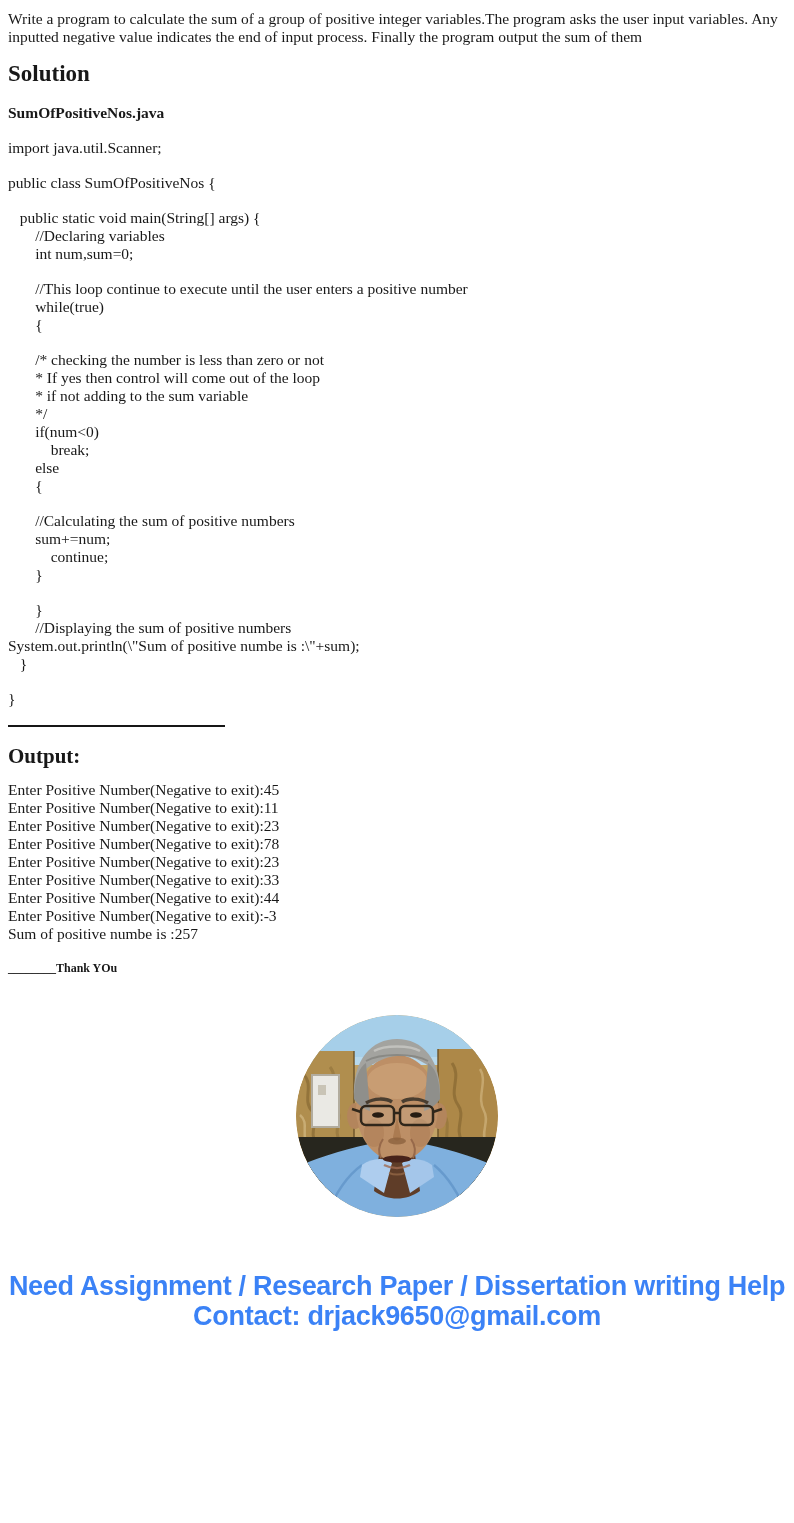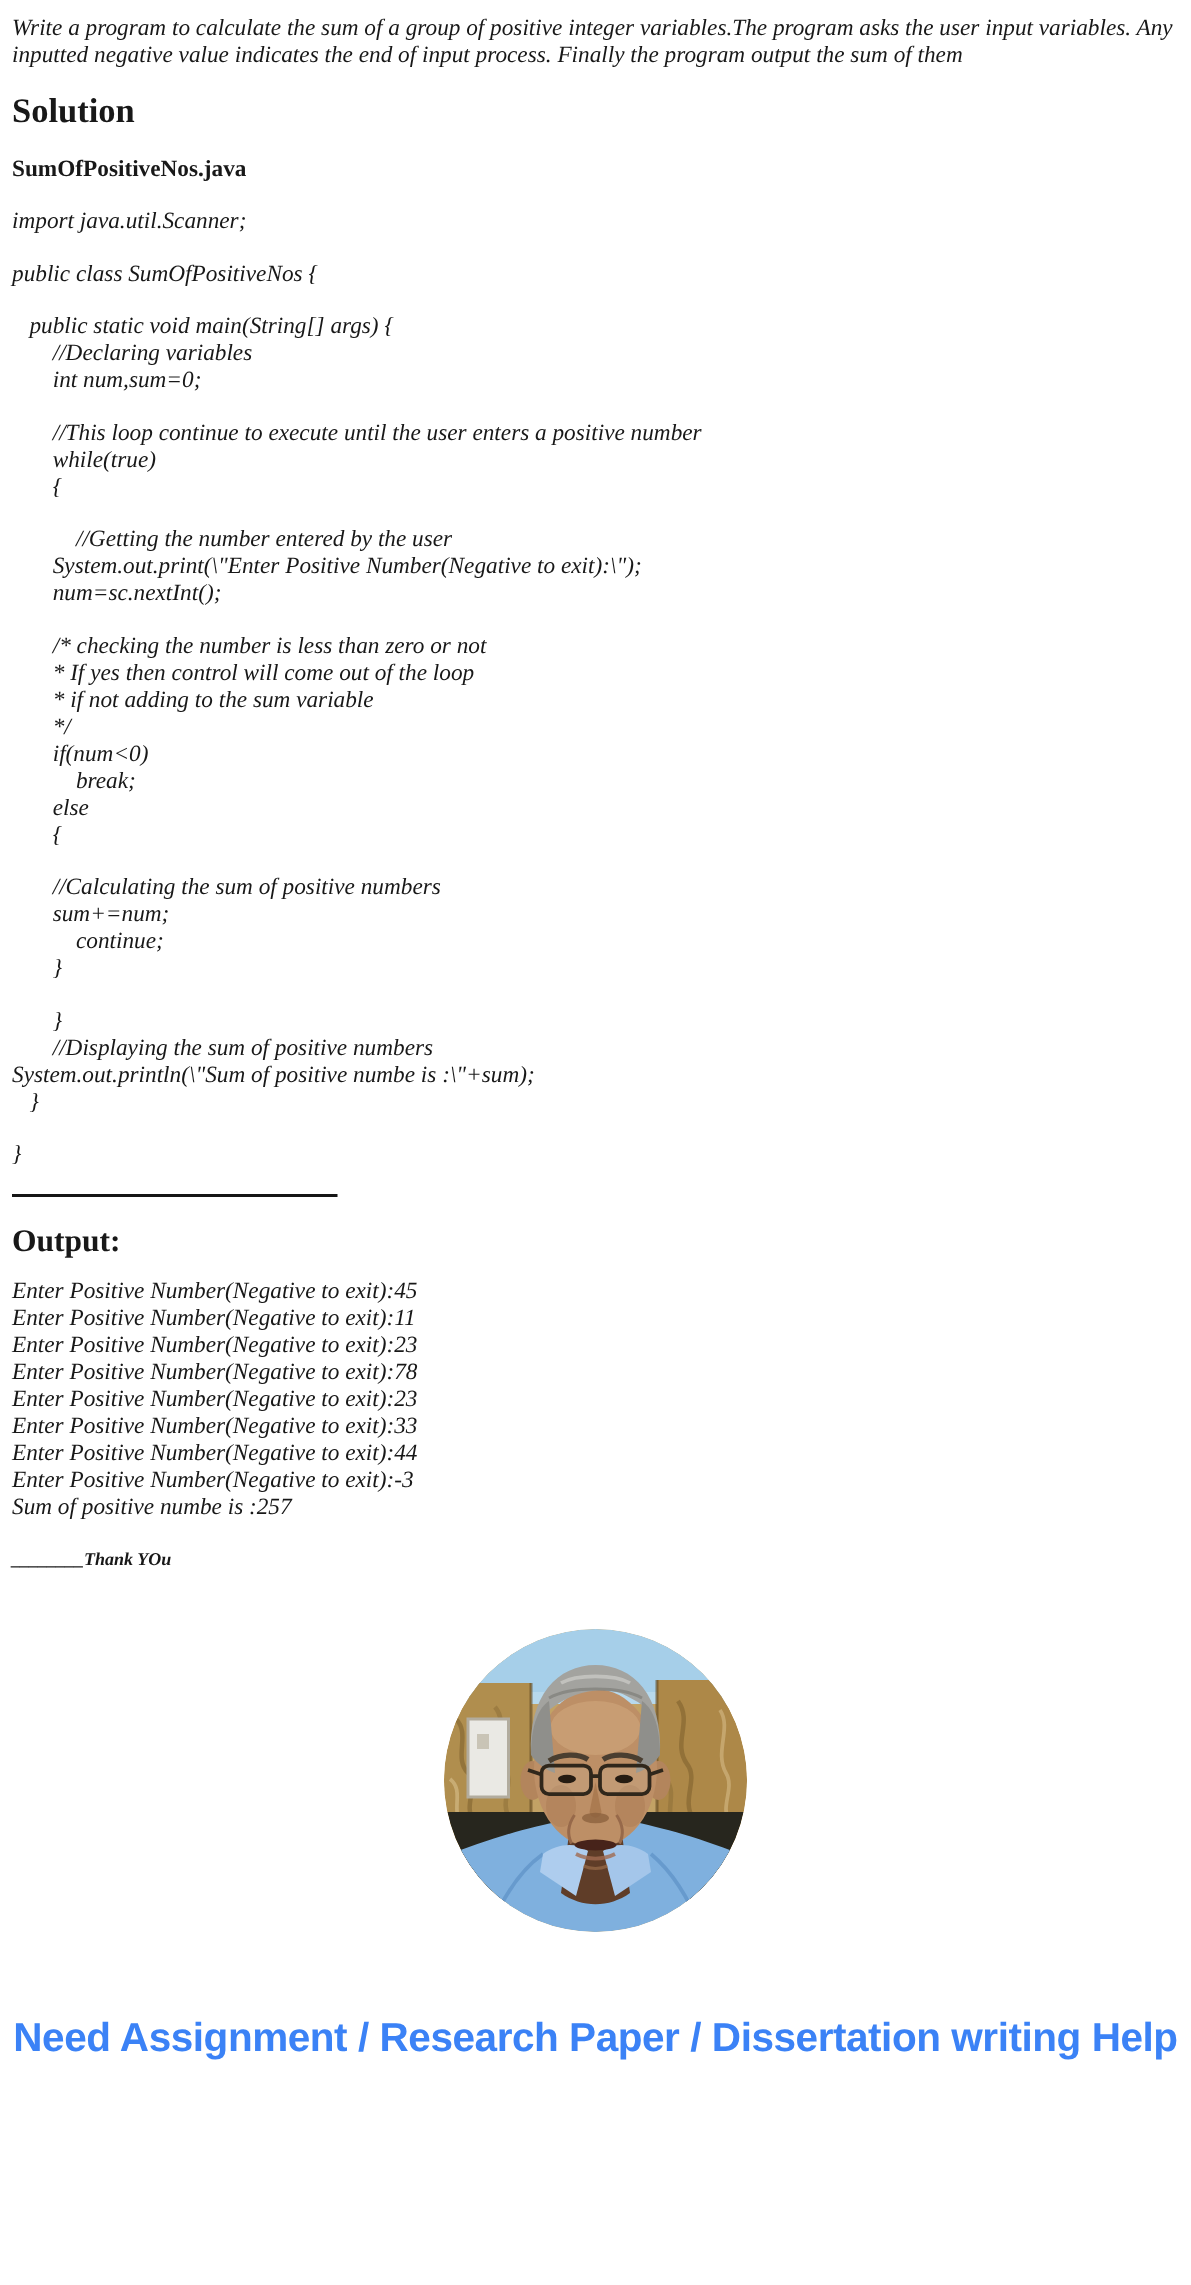--- a/index.html
+++ b/index.html
@@ -11,21 +11,21 @@
     width: 794px;
     height: 1523px;
     overflow: hidden;
     box-sizing: border-box;
     padding: 10px 8px 0 8px;
     font-family: "Liberation Serif", serif;
     font-size: 15.5px;
     line-height: 18px;
     color: #181818;
   }
-  p { margin: 0 0 17px 0; font-style: italic; }
+  p { margin: 0 0 17px 0; }
   .code { white-space: pre-wrap; }
   .h-solution {
     font-weight: bold;
     font-size: 23px;
     line-height: 22px;
     margin: 4px 0 19px 0;
   }
   .h-file {
     font-weight: bold;
     font-size: 15.5px;
@@ -82,23 +82,20 @@
 
 <div>
   <p class="code">import java.util.Scanner;</p>
   <p class="code">public class SumOfPositiveNos {</p>
   <p class="code">   public static void main(String[] args) {
        //Declaring variables
        int num,sum=0;</p>
   <p class="code">       //This loop continue to execute until the user enters a positive number
        while(true)
        {</p>
-  <p class="code">           //Getting the number entered by the user
-       System.out.print(\"Enter Positive Number(Negative to exit):\");
-       num=sc.nextInt();</p>
   <p class="code">       /* checking the number is less than zero or not
        * If yes then control will come out of the loop
        * if not adding to the sum variable
        */
        if(num&lt;0)
            break;
        else
        {</p>
   <p class="code">       //Calculating the sum of positive numbers
        sum+=num;
@@ -205,13 +202,14 @@
         <path d="M88,150 C96,154 106,154 114,150" stroke="#a06a50" stroke-width="2.5" fill="none" opacity="0.8"></path>
 
         <path d="M93,158 C98,160 104,160 109,158" stroke="#9a6c49" stroke-width="2" fill="none" opacity="0.7"></path>
       </g>
     </svg>
   </span>
 </div>
 
 <div class="footer">
   <div>Need Assignment / Research Paper / Dissertation writing Help</div>
+  <div>Contact: drjack9650@gmail.com</div>
 </div>
 
 </body></html>

